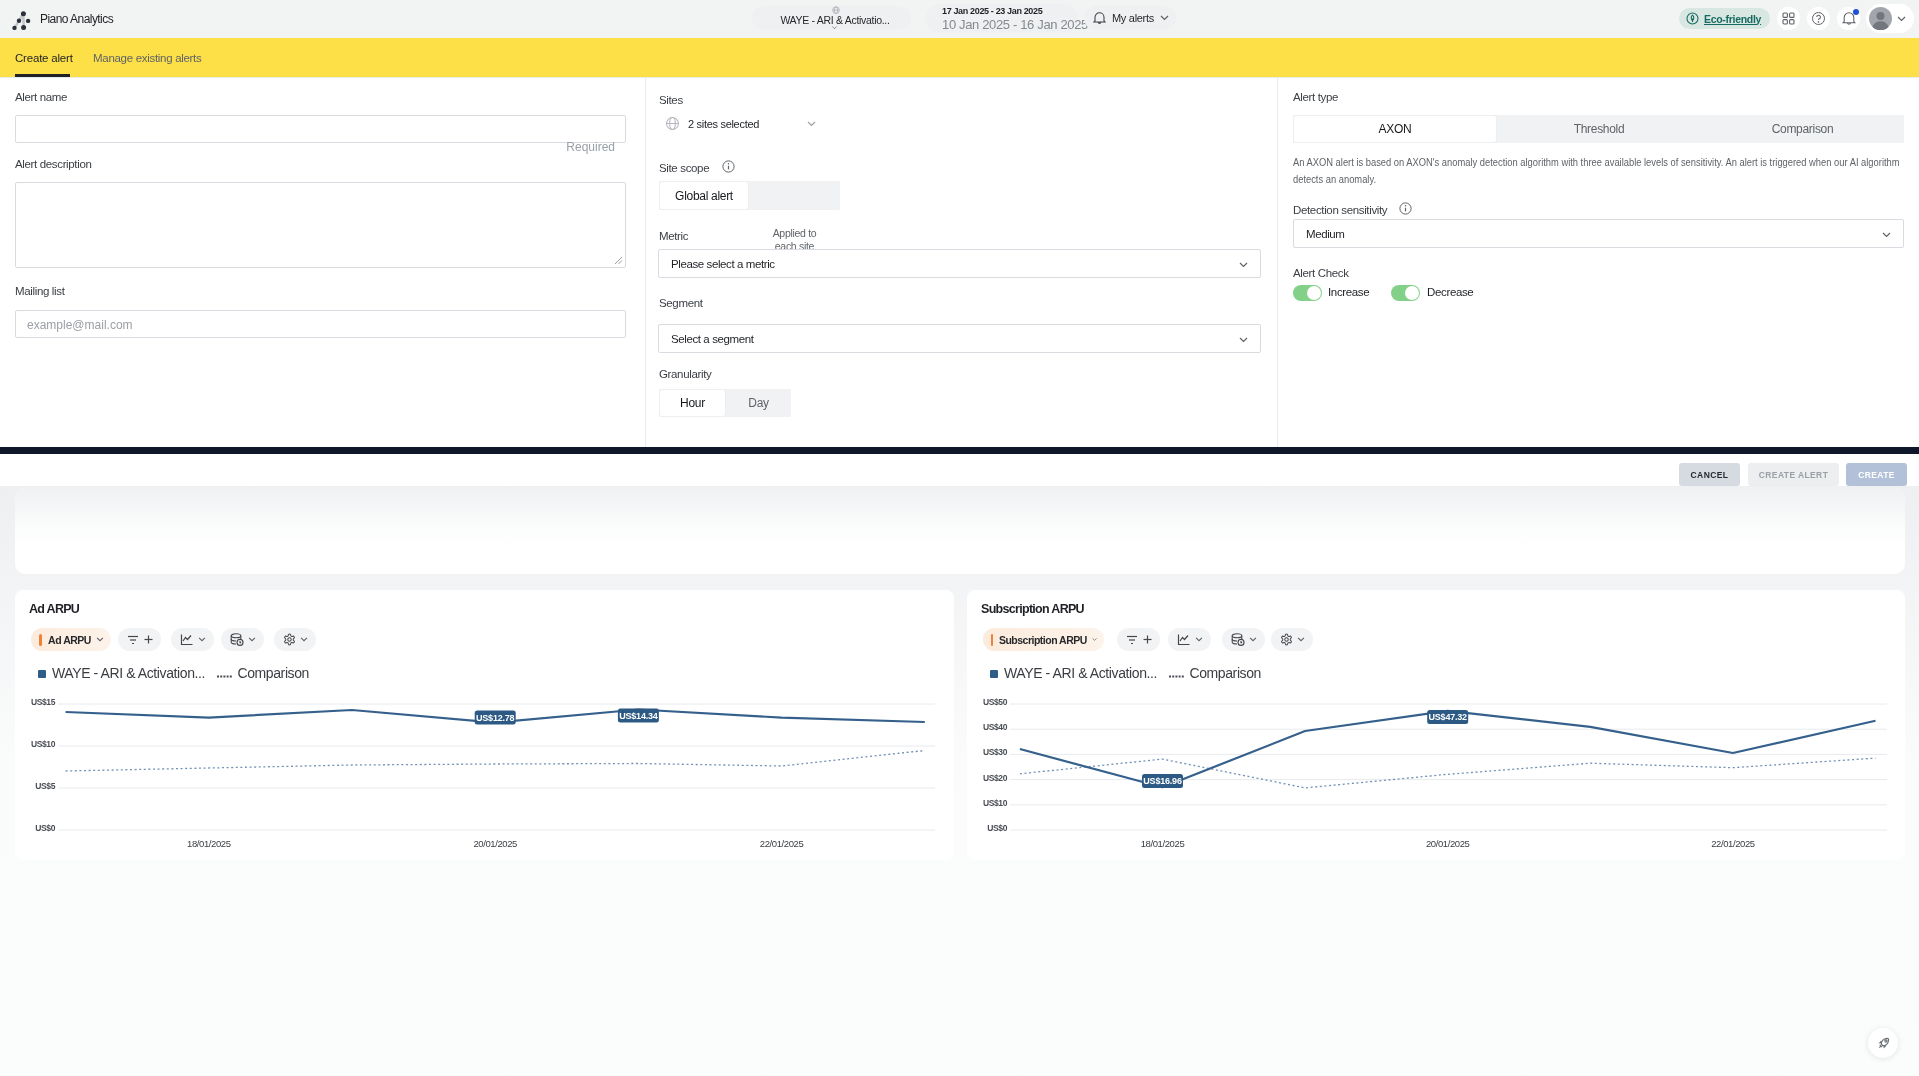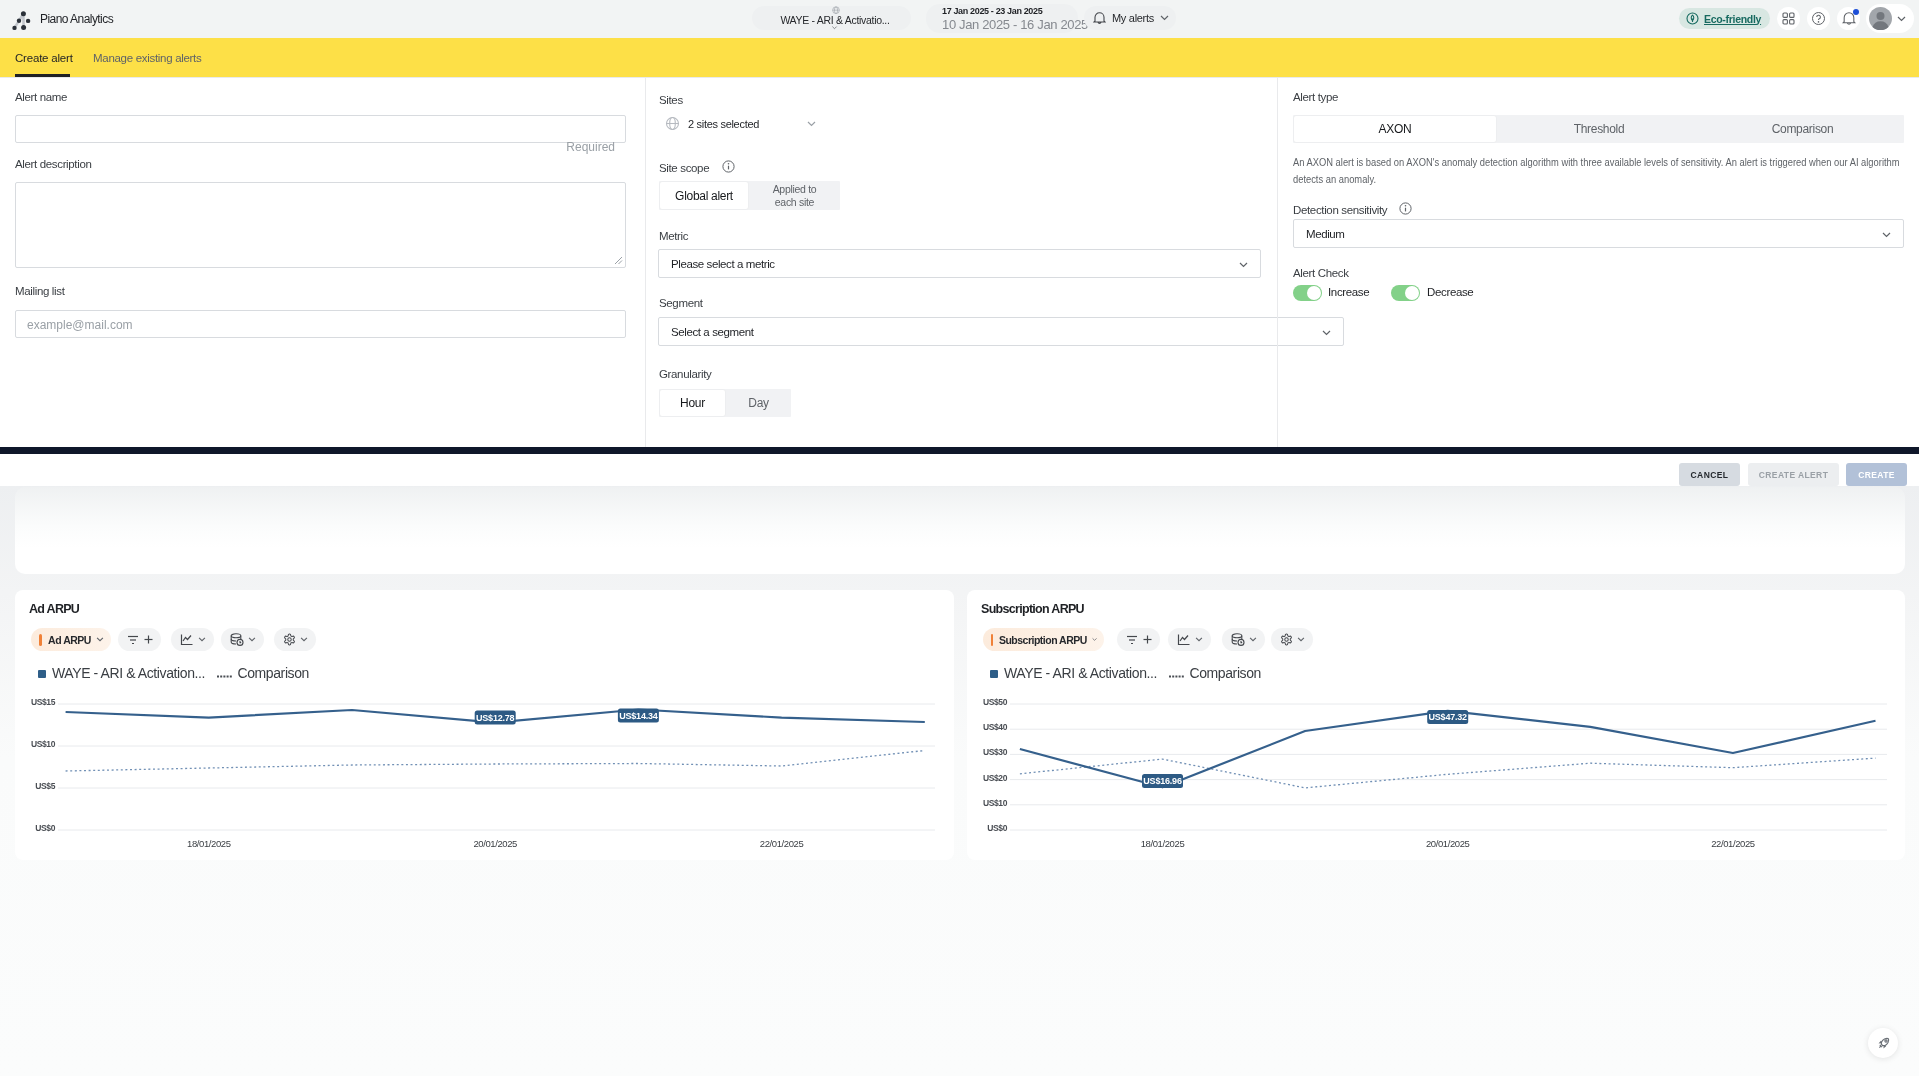--- a/index.html
+++ b/index.html
@@ -193,32 +193,32 @@
       </svg>
 
     <div class="flabel" style="left:659px; top:84px;">Site scope</div>
     <svg class="abs" style="left:722px; top:82px;" width="13" height="13" viewBox="0 0 13 13" fill="none">
       <circle cx="6.5" cy="6.5" r="5.6" stroke="#5f6368" stroke-width="1"></circle>
       <line x1="6.5" y1="5.7" x2="6.5" y2="9.4" stroke="#5f6368" stroke-width="1.2"></line>
       <circle cx="6.5" cy="3.7" r="0.8" fill="#5f6368"></circle>
     </svg>
     <div class="seg" style="left:659px; top:103px; width:181px; height:29px;justify-content:flex-end;">
       <div class="on" style="width:90px; height:29px;">Global alert</div>
-      <div style="width:91px; height:29px; font-size:10.5px; line-height:1.15;">Applied to<br>each site</div>
+      <div style="width:91px; height:29px; font-size:10.5px; line-height:1.15;margin-top:44px;">Applied to<br>each site</div>
     </div>
 
     <div class="flabel" style="left:659px; top:152px;">Metric</div>
     <div class="finput" style="left:658px; top:171px; width:603px; height:29px;">
       <span class="abs" style="left:12px; top:8px; font-size:11.5px; letter-spacing:-0.4px; color:#1f2125;">Please select a metric</span>
       <svg class="abs" style="right:12px; top:12px;" width="9" height="6" viewBox="0 0 9 6" fill="none" stroke="#5f6368" stroke-width="1.2">
           <path d="M1 1 L4.5 4.5 L8 1"></path>
         </svg>
     </div>
     <div class="flabel" style="left:659px; top:219px;">Segment</div>
-    <div class="finput" style="left:658px; top:239px; width:686px; height:29px;">
+    <div class="finput" style="left:658px; top:246px; width:603px; height:29px;">
       <span class="abs" style="left:12px; top:8px; font-size:11.5px; letter-spacing:-0.4px; color:#1f2125;">Select a segment</span>
       <svg class="abs" style="right:12px; top:12px;" width="9" height="6" viewBox="0 0 9 6" fill="none" stroke="#5f6368" stroke-width="1.2">
           <path d="M1 1 L4.5 4.5 L8 1"></path>
         </svg>
     </div>
     <div class="flabel" style="left:659px; top:290px;">Granularity</div>
     <div class="seg" style="left:659px; top:311px; width:132px; height:28px;">
       <div class="on" style="width:67px; height:28px;">Hour</div>
       <div style="width:65px; height:28px;">Day</div>
     </div>

